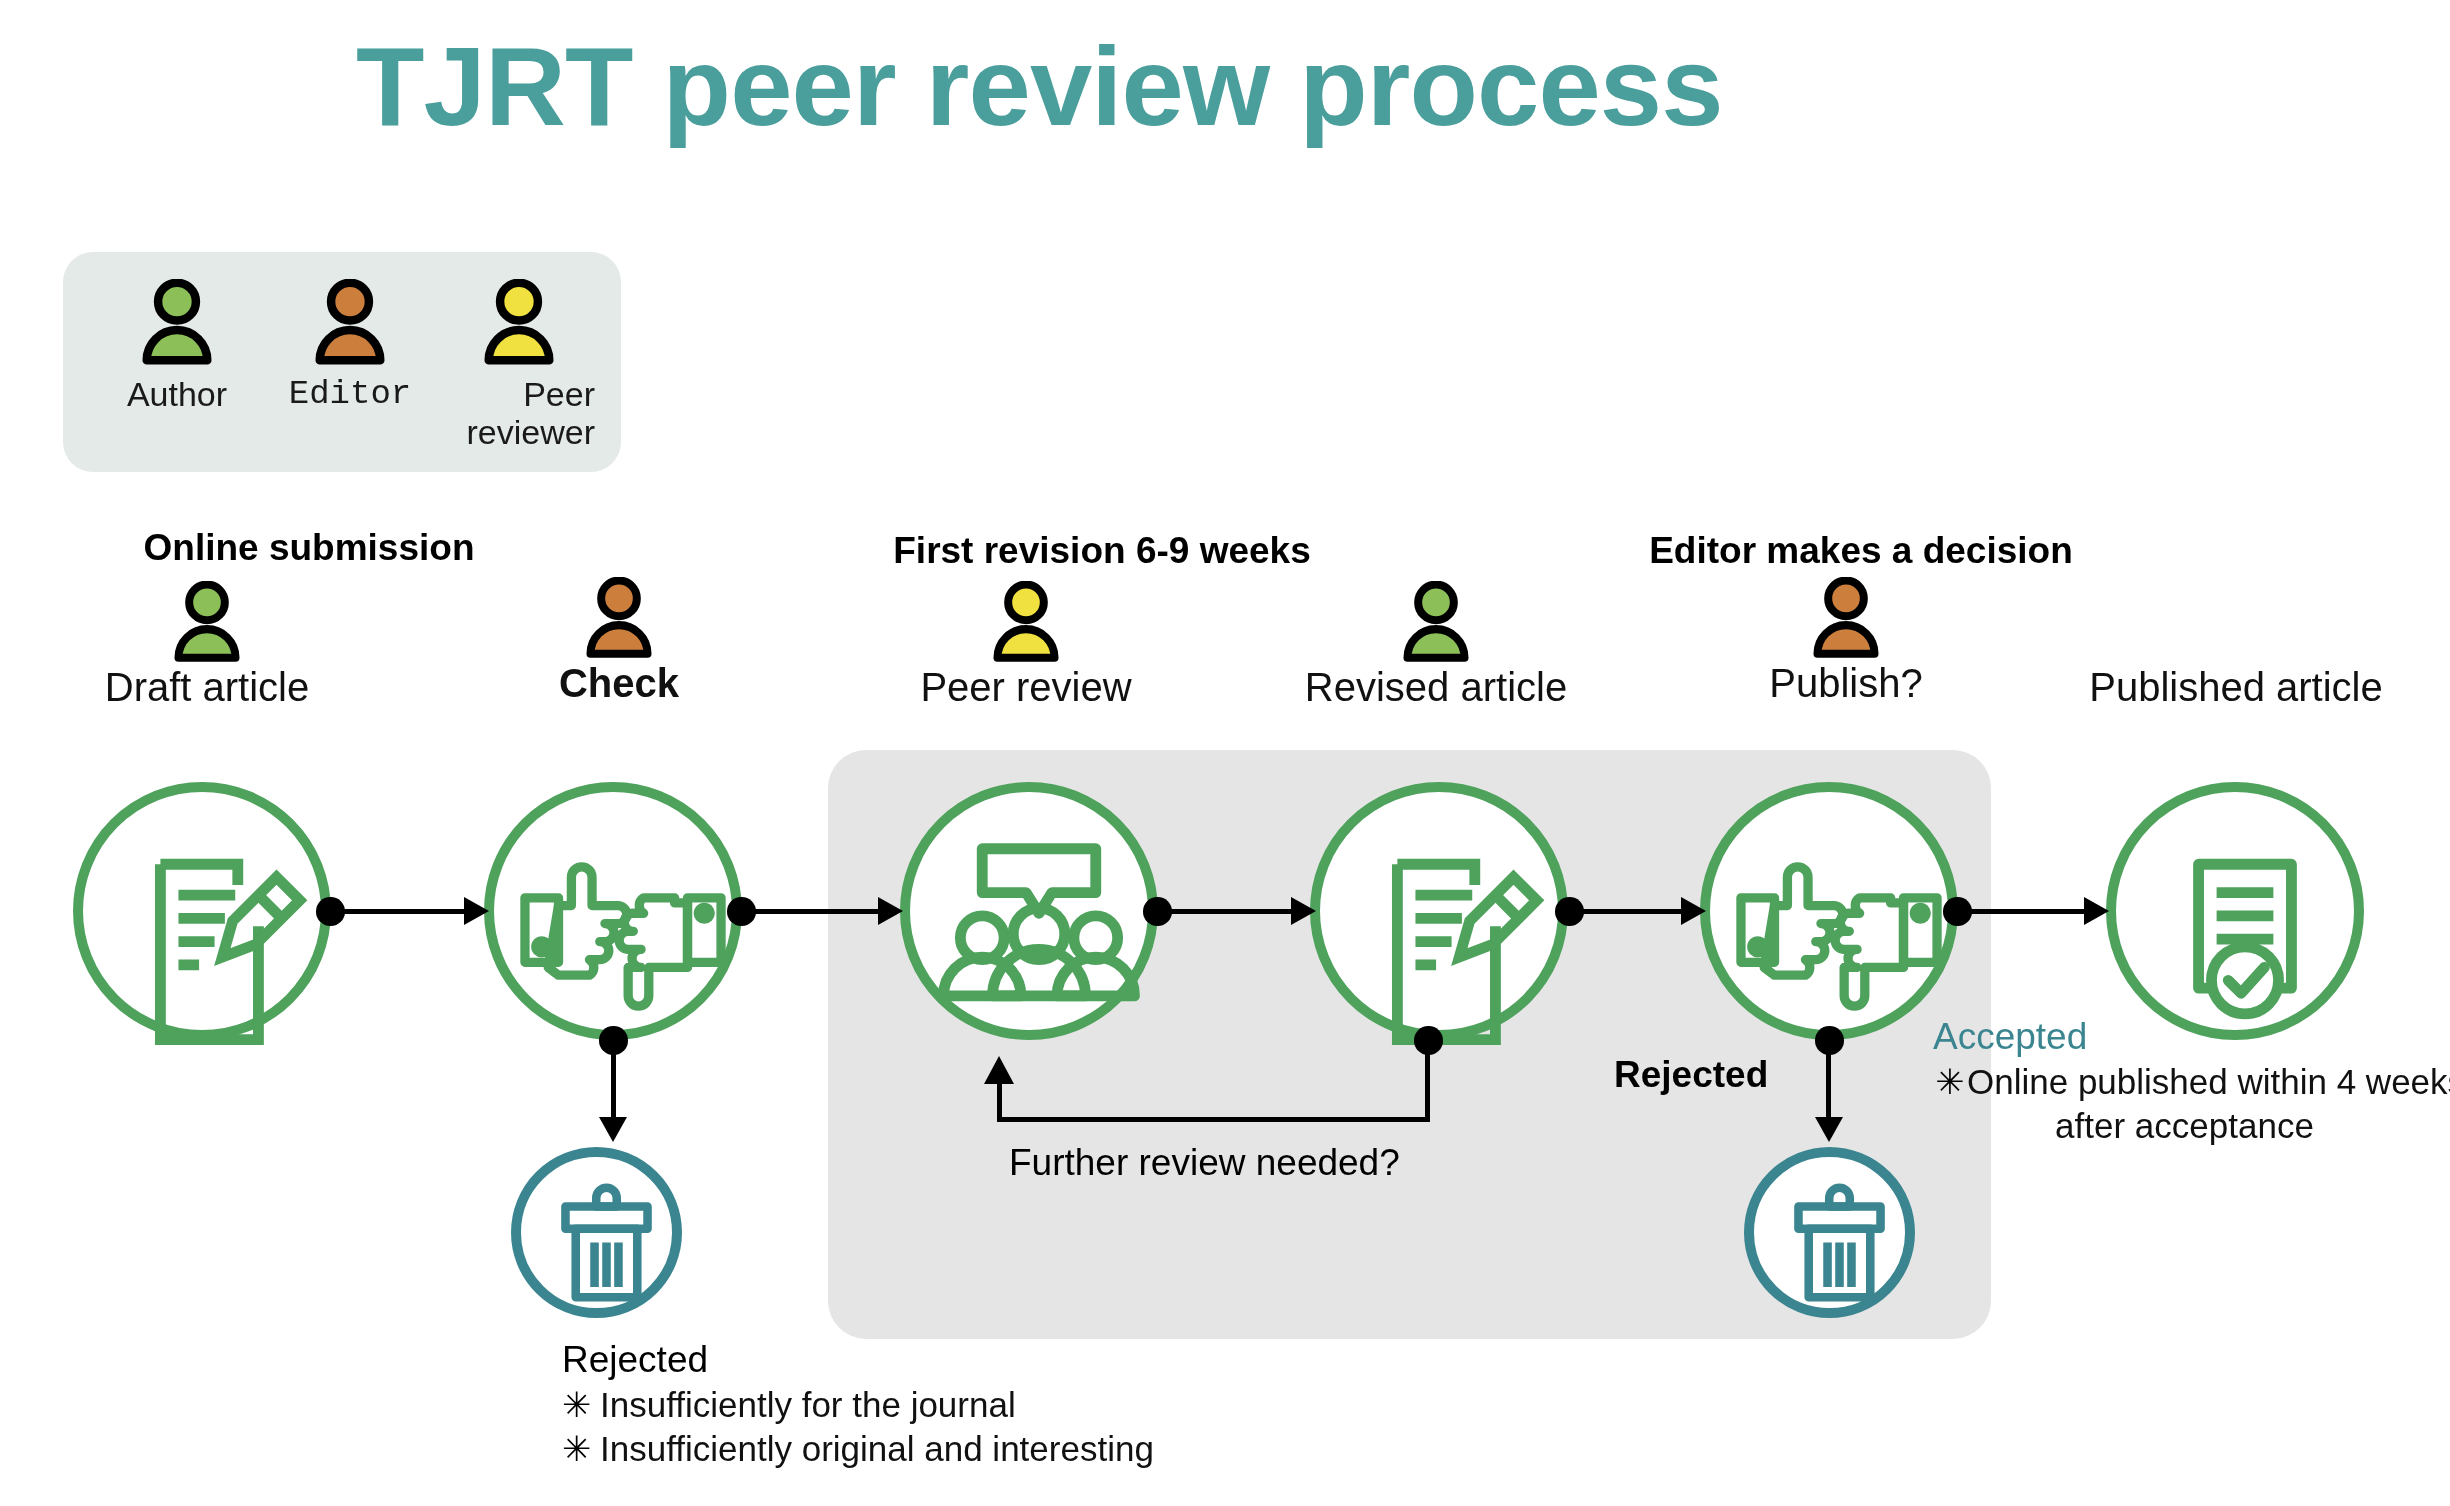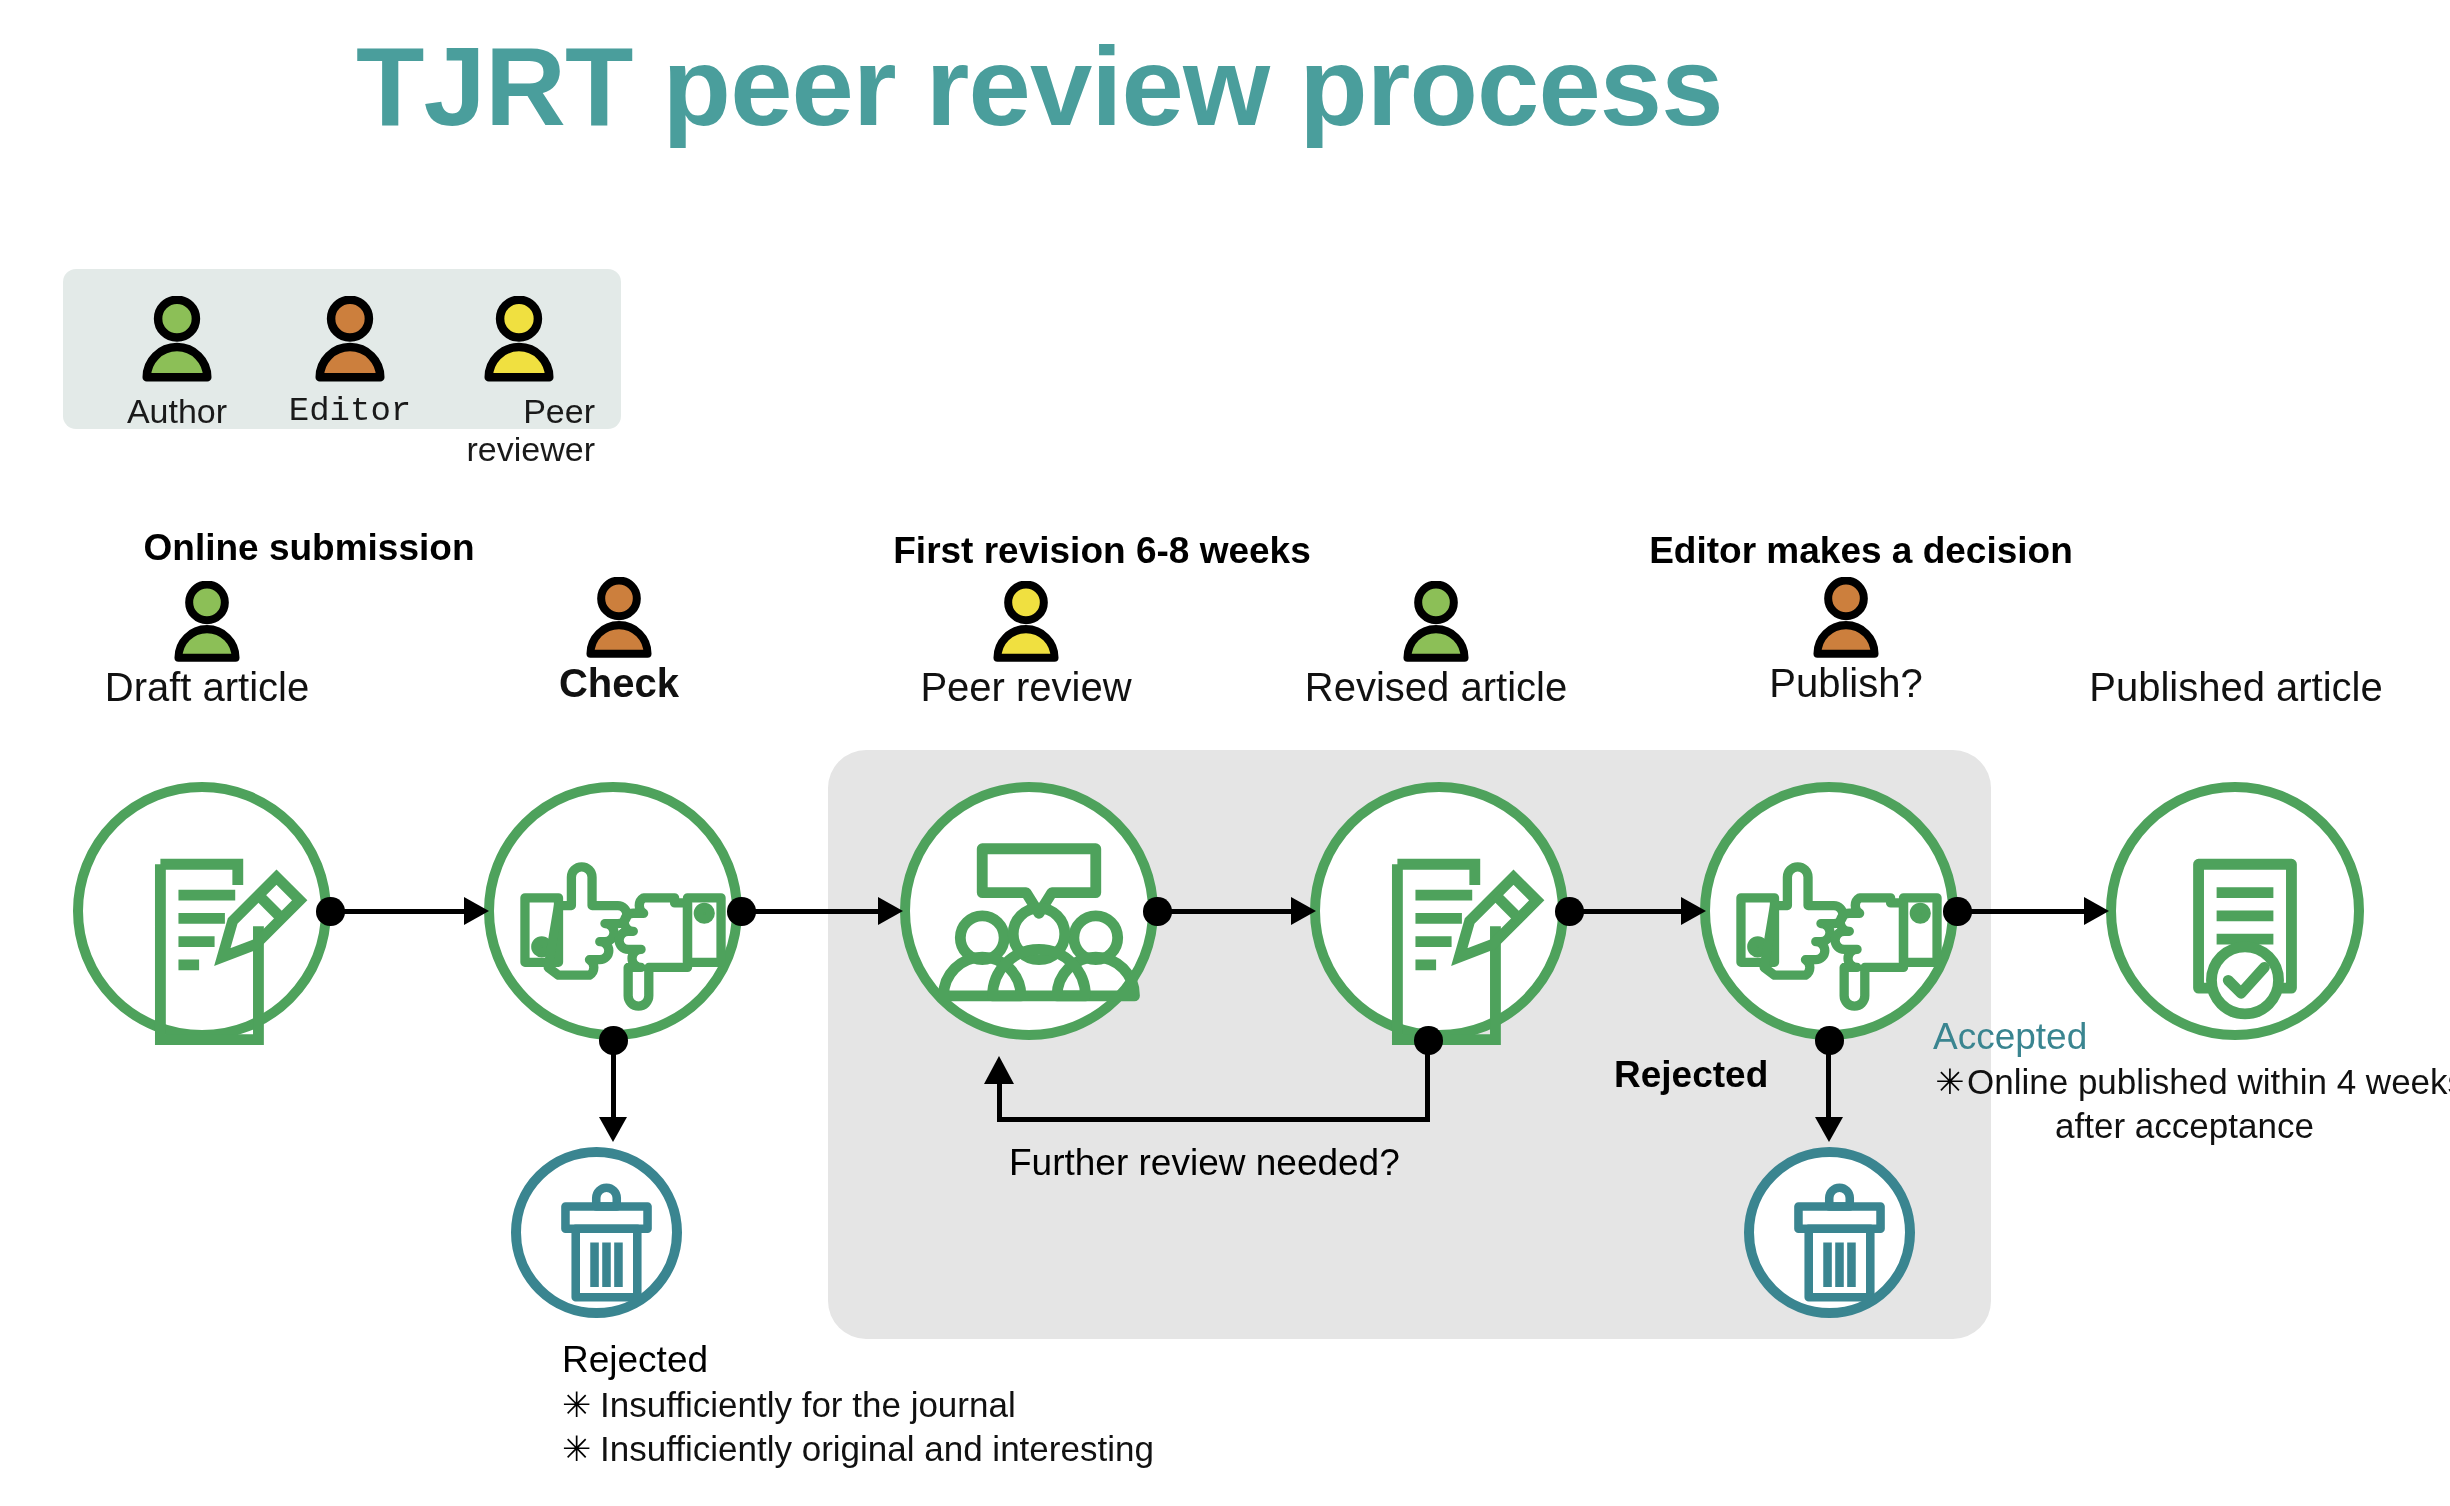--- a/index.html
+++ b/index.html
@@ -29,25 +29,25 @@
     color: #4a9e9c;
     letter-spacing: -0.9px;
     white-space: nowrap;
     line-height: 1.1;
   }
 
   
   .legend-box {
     position: absolute;
     left: 63px;
-    top: 269px;
+    top: 252px;
     width: 558px;
-    height: 160px;
+    height: 220px;
     background: #e3eae8;
-    border-radius: 13px;
+    border-radius: 30px;
   }
   .legend-item {
     position: absolute;
     top: 26.6px;
     width: 152px;
     text-align: center;
   }
   .legend-item .lbl {
     margin-top: 9.5px;
     font-size: 34px;
@@ -211,21 +211,21 @@
         <path d="M6 86 a32 32 0 0 1 64 0 z" fill="#f0e040" stroke="#000" stroke-width="9" stroke-linejoin="round"></path>
       </svg>
       <div class="lbl" style="white-space:pre-line">Peer
 reviewer</div>
     </div>
   </div>
 
   <div class="phase-band"></div>
 
   <div class="group-head" style="left:100px; top:527px; width:418px;">Online submission</div>
-  <div class="group-head" style="left:817px; top:530px; width:570px;">First revision 6-8 weeks</div>
+  <div class="group-head" style="left:817px; top:530px; width:570px;">First revision 6-9 weeks</div>
   <div class="group-head" style="left:1576px; top:530px; width:570px;">Editor makes a decision</div>
 
   <div class="node" style="left:55px; top:581px;">
     <div class="person-wrap">
       <svg class="person" width="68" height="82" viewBox="0 0 76 92">
         <circle cx="38" cy="24" r="20" fill="#8cbf57" stroke="#000" stroke-width="9"></circle>
         <path d="M6 86 a32 32 0 0 1 64 0 z" fill="#8cbf57" stroke="#000" stroke-width="9" stroke-linejoin="round"></path>
       </svg>
     </div>
     <div class="node-label">Draft article</div>

